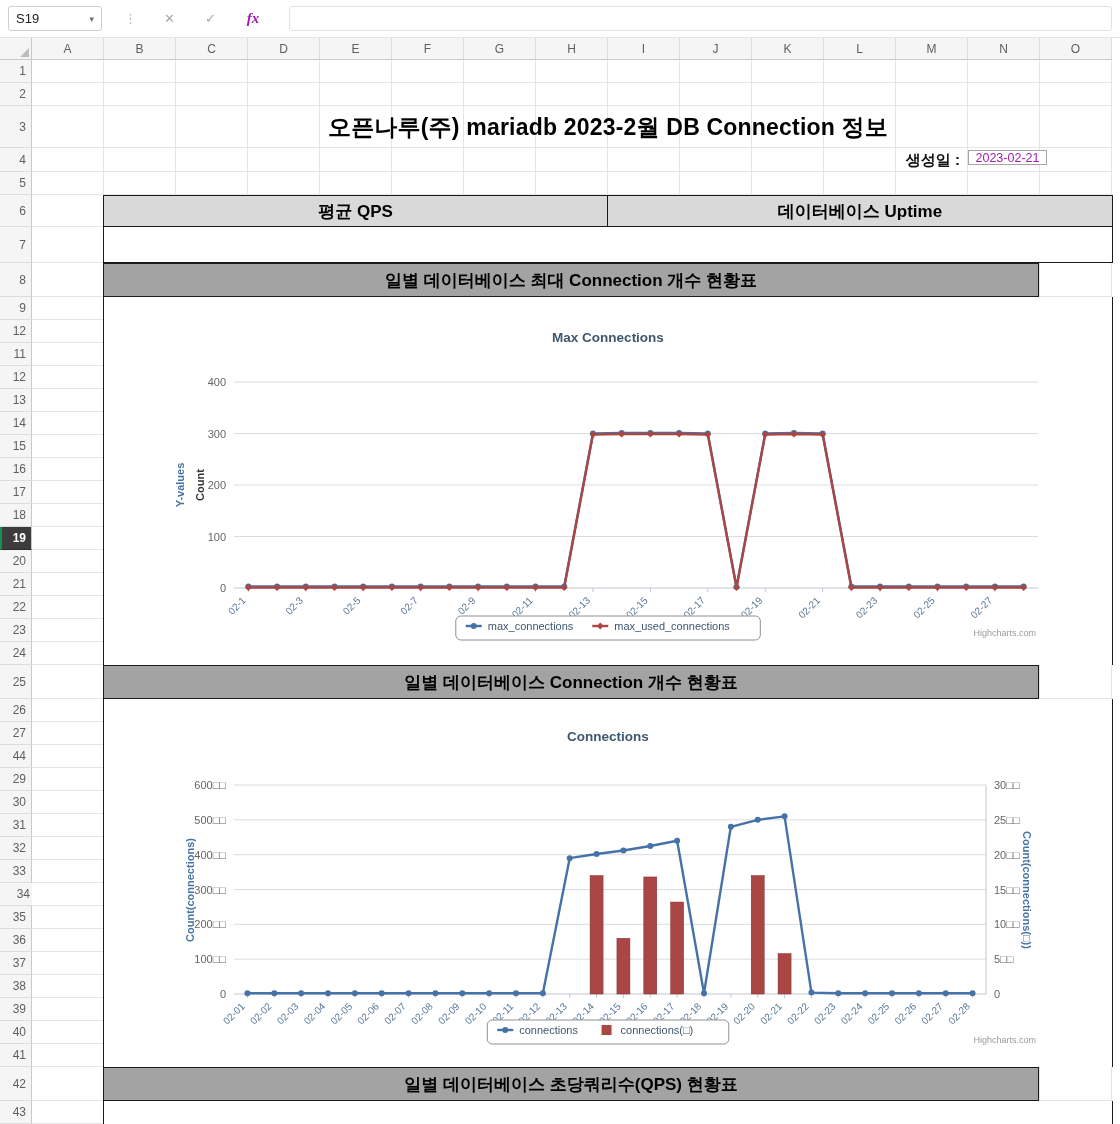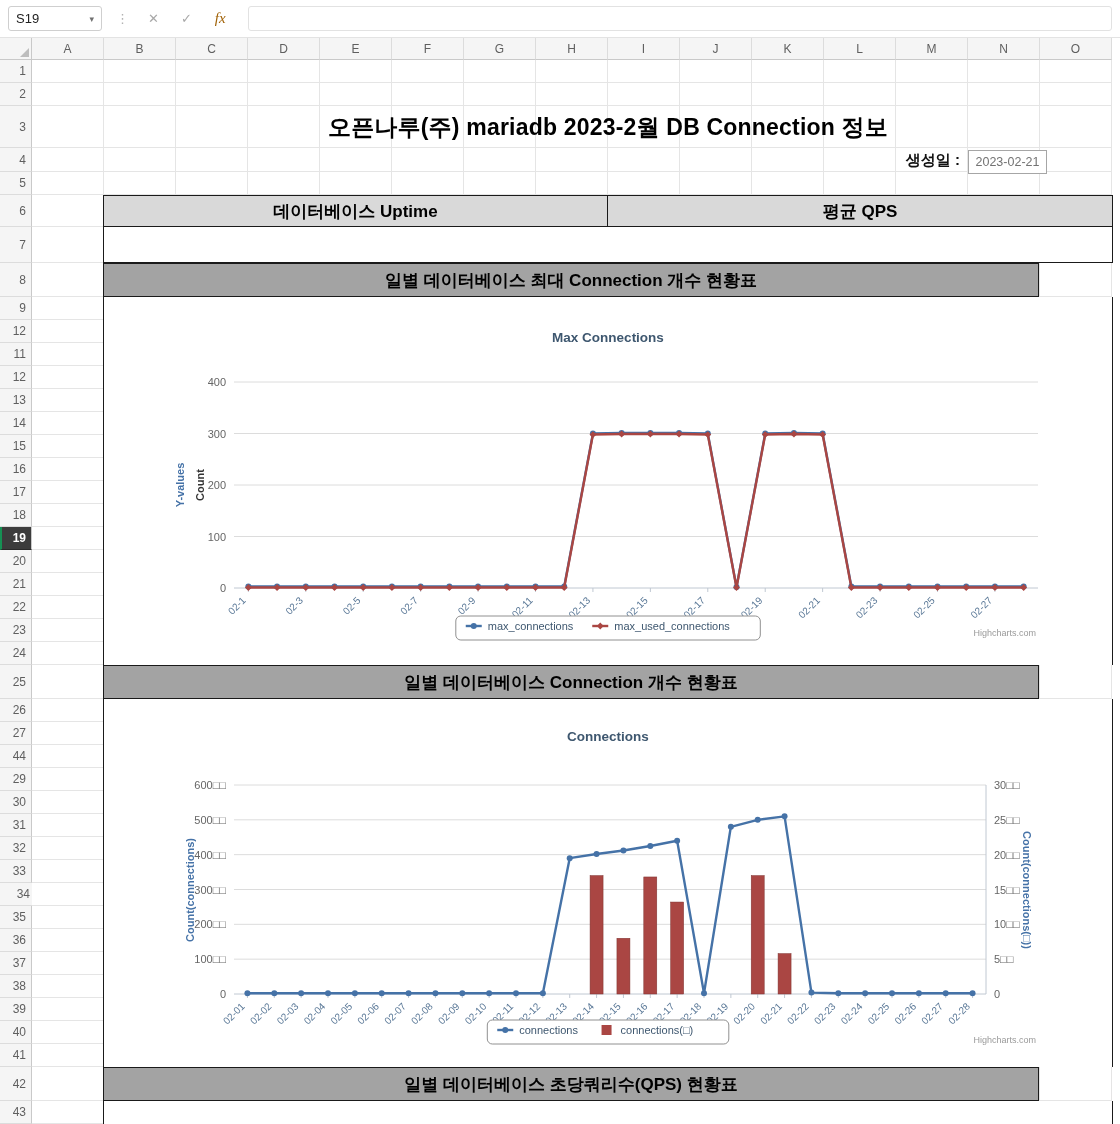--- a/index.html
+++ b/index.html
@@ -5,30 +5,30 @@
   html,body{margin:0;padding:0;}
   body{
     width:1120px;height:1124px;overflow:hidden;background:#ffffff;
     font-family:"Liberation Sans","DejaVu Sans",sans-serif;color:#222;
   }
   .app{position:relative;width:1120px;height:1124px;}
 
   
   .formula-bar{
     height:38px;box-sizing:border-box;display:flex;align-items:center;
-    gap:12px;padding:0 8px;background:#fff;border-bottom:1px solid #e3e3e3;
+    gap:20px;padding:0 8px;background:#fff;border-bottom:1px solid #e3e3e3;
   }
   .name-box{
     width:94px;height:25px;box-sizing:border-box;border:1px solid #cfcfcf;border-radius:3px;
     display:flex;align-items:center;justify-content:space-between;padding:0 7px;font-size:13px;color:#222;background:#fff;
   }
   .nb-chev{font-size:9px;color:#707070;}
   .fb-dots{color:#b3b3b3;font-size:13px;padding:0 2px;}
   .fb-ic{color:#a8a8a8;font-size:13px;padding:0 5px;}
-  .fb-fx{font-family:"Liberation Serif","DejaVu Serif",serif;font-style:italic;font-weight:normal;font-size:15px;color:#a16207;padding:0 6px;}
+  .fb-fx{font-family:"Liberation Serif","DejaVu Serif",serif;font-style:italic;font-weight:bold;font-size:15px;color:#a21caf;padding:0 6px;}
   .formula-input{flex:1;height:25px;box-sizing:border-box;border:1px solid #e2e2e2;border-radius:3px;background:#fff;margin-left:4px;}
 
   
   .sheet{position:relative;width:1120px;height:1086px;background:#fff;}
   .corner{
     position:absolute;left:0;top:0;width:32px;height:22px;box-sizing:border-box;
     background:#f5f5f5;border-right:1px solid #c9c9c9;border-bottom:1px solid #c9c9c9;
   }
   .corner-tri{position:absolute;right:2px;bottom:2px;width:0;height:0;border-left:9px solid transparent;border-bottom:9px solid #bdbdbd;}
   .col-headers{position:absolute;left:32px;top:0;height:22px;display:flex;}
@@ -56,22 +56,22 @@
   .report > div{position:absolute;box-sizing:border-box;}
   .rpt-title{
     left:72px;top:46px;width:1008px;height:42px;display:flex;align-items:center;justify-content:center;
     font-size:23px;font-weight:bold;color:#000;letter-spacing:0.2px;
   }
   .rpt-created-label{
     left:700px;top:90px;width:228px;height:21px;display:flex;align-items:center;justify-content:flex-end;
     font-size:15px;font-weight:bold;color:#111;
   }
   .rpt-created-date{
-    left:936px;top:90px;width:79px;height:24px;border:1px solid #a6a6a6;background:#fff;
-    display:flex;align-items:center;justify-content:center;font-size:12.5px;color:#737373;
+    left:936px;top:90px;width:79px;height:15px;border:1px solid #a6a6a6;background:#fff;
+    display:flex;align-items:center;justify-content:center;font-size:12.5px;color:#a21caf;
   }
   .rpt-summary{
     left:71px;top:135px;width:1010px;height:68px;border:1px solid #1a1a1a;background:#fff;
     display:grid;grid-template-columns:1fr 1fr;grid-template-rows:31px 35px;
   }
   .sum-cell{display:flex;align-items:center;justify-content:center;box-sizing:border-box;font-size:17px;font-weight:bold;color:#000;}
   .sum-cell:nth-child(odd){border-right:1px solid #1a1a1a;}
   .sum-head{background:#d9d9d9;border-bottom:1px solid #1a1a1a;}
   .rpt-section{
     left:71px;width:936px;height:34px;background:#a3a3a3;border:1px solid #1a1a1a;
@@ -219,22 +219,22 @@
           <div class="grid-row" style="height: 34px;"></div>
           <div class="grid-row" style="height: 23px;"></div>
         </div>
 
       <div class="report">
         <div class="rpt-title">오픈나루(주) mariadb 2023-2월 DB Connection 정보</div>
         <div class="rpt-created-label">생성일 :</div>
         <div class="rpt-created-date">2023-02-21</div>
 
         <div class="rpt-summary">
+          <div class="sum-cell sum-head">평균 QPS</div>
           <div class="sum-cell sum-head">데이터베이스 Uptime</div>
-          <div class="sum-cell sum-head">평균 QPS</div>
         </div>
 
         <div class="rpt-section s1">일별 데이터베이스 최대 Connection 개수 현황표</div>
         <div class="chart-panel p1" id="chart1">
             <svg width="1006" height="364" viewBox="0 0 1006 364" font-family="Liberation Sans, DejaVu Sans, sans-serif">
               <text x="121" y="293" text-anchor="end" fill="#666666" font-size="11">0</text>
               <line x1="129" y1="237.5" x2="933" y2="237.5" stroke="#dcdcdc" stroke-width="1"></line>
               <text x="121" y="241.5" text-anchor="end" fill="#666666" font-size="11">100</text>
               <line x1="129" y1="186" x2="933" y2="186" stroke="#dcdcdc" stroke-width="1"></line>
               <text x="121" y="190" text-anchor="end" fill="#666666" font-size="11">200</text>

